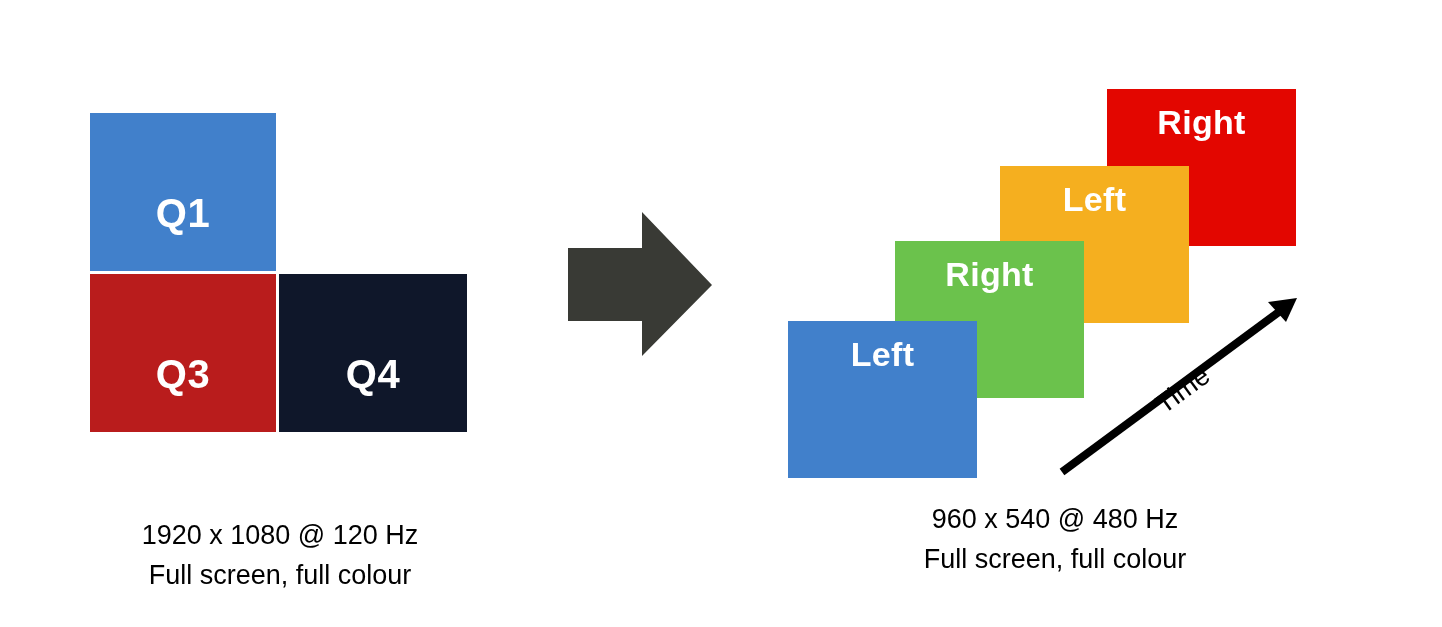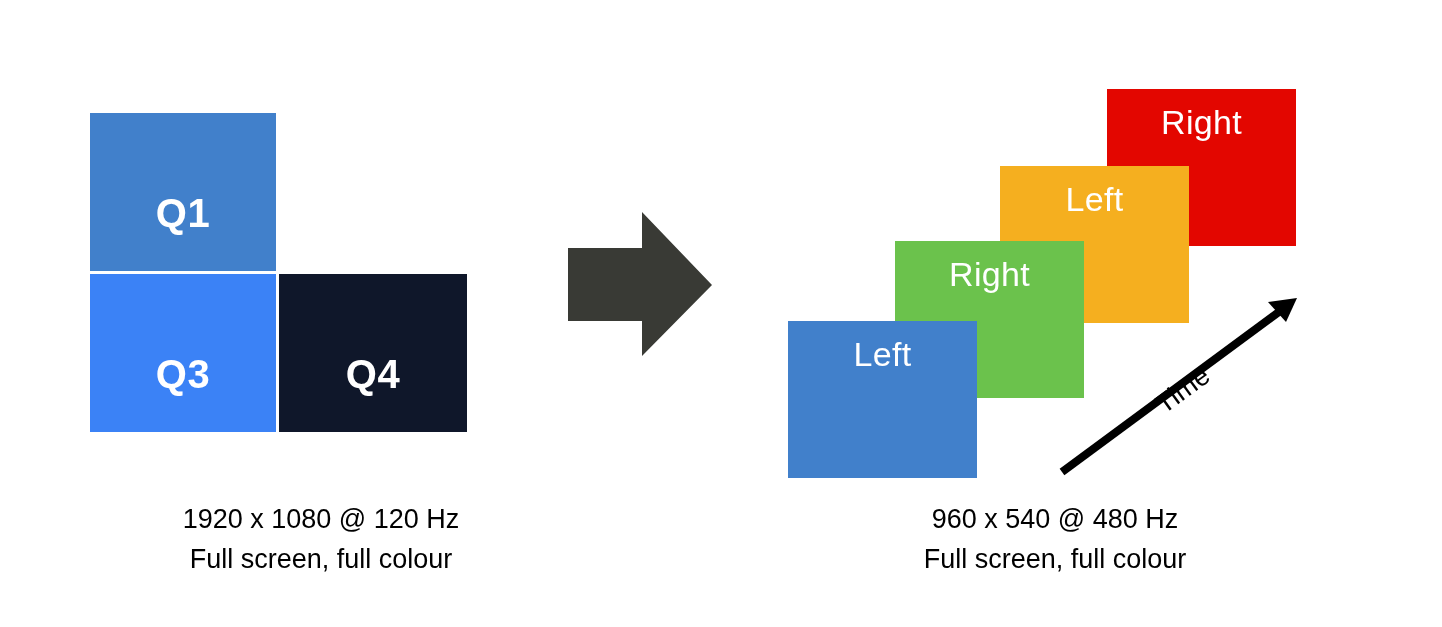--- a/index.html
+++ b/index.html
@@ -68,21 +68,21 @@
     height: 157px;
   }
   .frame-label {
     position: absolute;
     top: 14px;
     left: 0;
     right: 0;
     text-align: center;
     color: #ffffff;
     font-size: 34px;
-    font-weight: normal;
+    font-weight: bold;
     letter-spacing: 0.3px;
     line-height: 1.15;
     user-select: none;
   }
   #frame-0 { left: 8px;   top: 241px; z-index: 4; }
   #frame-1 { left: 115px; top: 161px; z-index: 3; }
   #frame-2 { left: 220px; top: 86px;  z-index: 2; }
   #frame-3 { left: 327px; top: 9px;   z-index: 1; }
 
   
@@ -110,37 +110,37 @@
   
   .caption {
     position: absolute;
     text-align: center;
     color: #000000;
     font-size: 27px;
     line-height: 1.48;
     white-space: nowrap;
     user-select: none;
   }
-  #caption-left  { left: 0;   top: 500px; width: 560px; margin-left: 41px; }
+  #caption-left  { left: 0;   top: 516px; width: 560px; }
   #caption-right { left: 790px; top: 500px; width: 530px; }
   .caption-line { display: block; }
 </style>
 </head>
 <body>
 
 <div id="stage">
 
   <div id="quad-grid">
 
     <div class="quad" id="quad-q1" style="background:#4180CB;">
       <span class="quad-label">Q1</span>
     </div>
 
 
-    <div class="quad" id="quad-q3" style="background:#3b82f6;">
+    <div class="quad" id="quad-q3" style="background:#b91c1c;">
       <span class="quad-label">Q3</span>
     </div>
 
     <div class="quad" id="quad-q4" style="background:#0f172a;">
       <span class="quad-label">Q4</span>
     </div>
 
   </div>
 
   <svg id="transform-arrow" viewBox="0 0 148 148">

